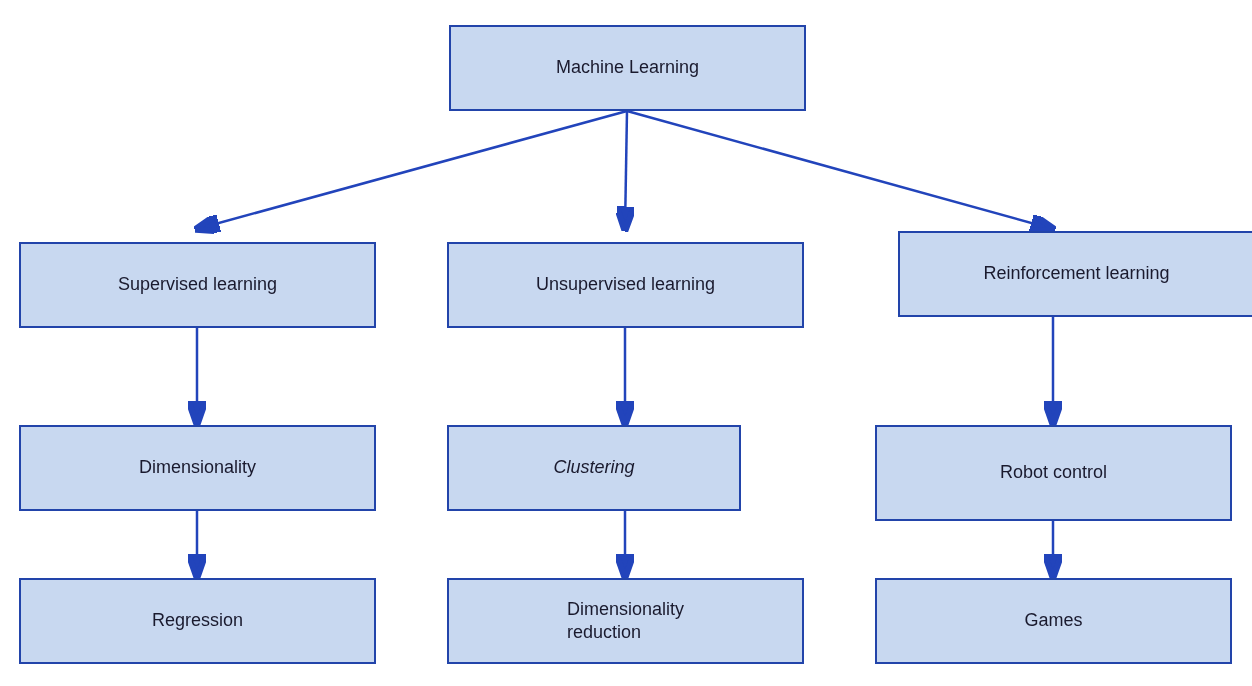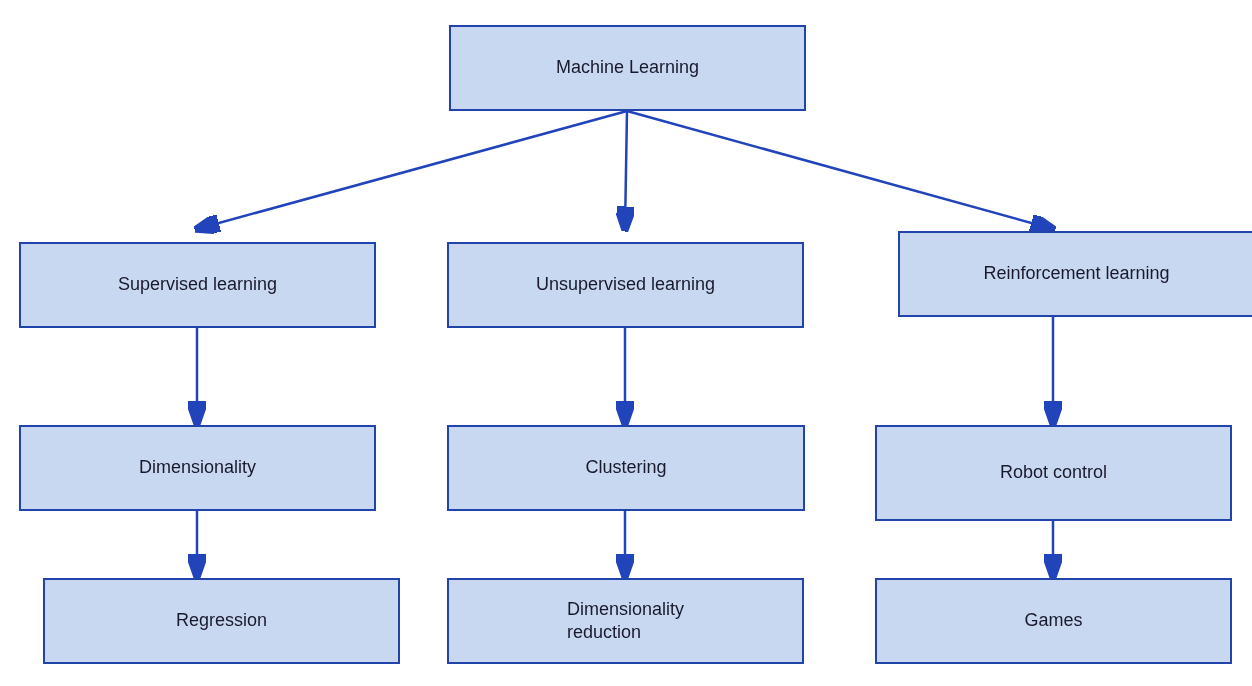--- a/index.html
+++ b/index.html
@@ -90,29 +90,29 @@
   </div>
 
   <div class="node" style="left:898px; top:231px; width:357px; height:86px;">
     <span>Reinforcement learning</span>
   </div>
 
   <div class="node" style="left:19px; top:425px; width:357px; height:86px;">
     <span>Dimensionality</span>
   </div>
 
-  <div class="node" style="left:447px; top:425px; width:358px; height:86px;">
+  <div class="node" style="left:447px; top:425px; width:294px; height:86px;font-style:italic;">
     <span>Clustering</span>
   </div>
 
   <div class="node" style="left:875px; top:425px; width:357px; height:96px;">
     <span>Robot control</span>
   </div>
 
-  <div class="node" style="left:19px; top:578px; width:357px; height:86px;margin-left:24px;">
+  <div class="node" style="left:19px; top:578px; width:357px; height:86px;">
     <span>Regression</span>
   </div>
 
   <div class="node" style="left:875px; top:578px; width:357px; height:86px;">
     <span>Games</span>
   </div>
 
   <div class="node" style="left:447px; top:578px; width:357px; height:86px; white-space: pre-line;">
     <span style="white-space: pre-line;">Dimensionality
 reduction</span>

